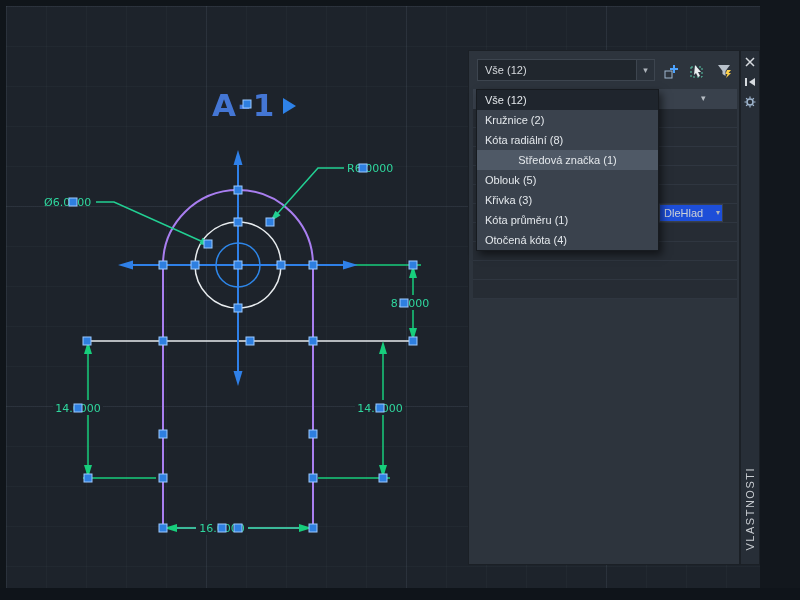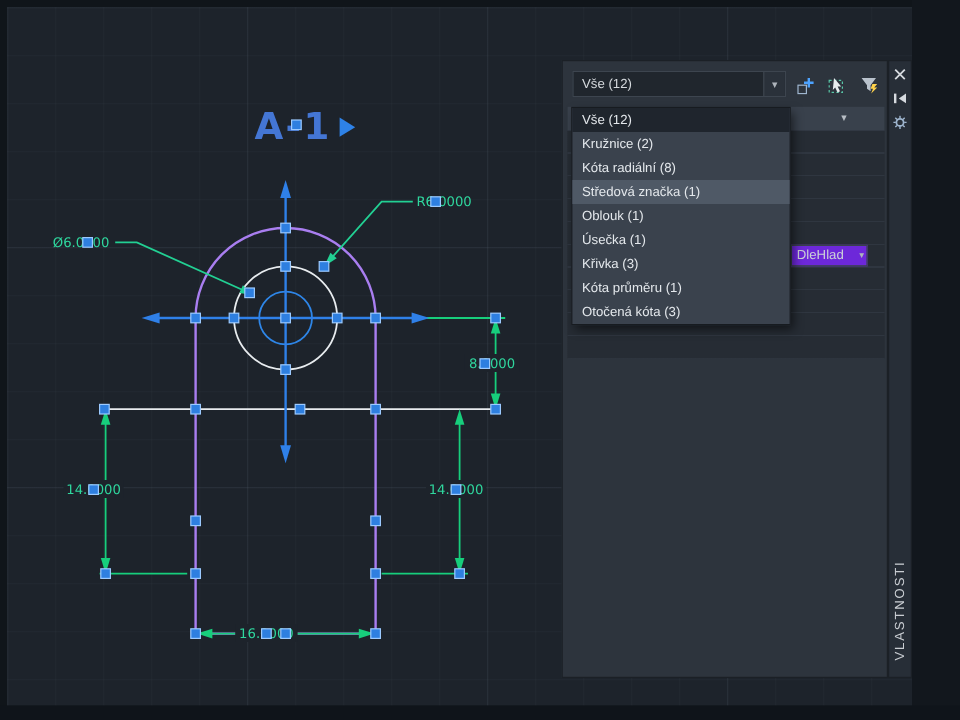--- a/index.html
+++ b/index.html
@@ -52,33 +52,33 @@
   .prop-category {
     position:absolute; left:4px; top:38px; width:264px; height:20px; background:#39414c;
   }
   .prop-category .cat-arrow { position:absolute; left:228px; top:4px; color:#b7bdc4; font-size:9px; }
   .prop-grid {
     position:absolute; left:4px; top:58px; width:264px; height:190px; background:#262c34;
     background-image:repeating-linear-gradient(#262c34 0 18px, #2f3640 18px 19px);
   }
   .value-cell {
     position:absolute; left:190px; top:153px; width:64px; height:18px; box-sizing:border-box;
-    background:#6d28d9; border:1px solid #39414c; color:#ccd1d7; font-size:11px;
+    background:#1d4ed8; border:1px solid #39414c; color:#ccd1d7; font-size:11px;
     line-height:16px; padding-left:4px;
   }
   .value-cell .cell-arrow { position:absolute; right:2px; top:0; font-size:8px; color:#aeb4bb; line-height:16px; }
 
   
   .dropdown {
     position:absolute; left:476px; top:89px; width:181px; z-index:6;
     background:#3a424d; border:1px solid #171b20; box-shadow:3px 4px 8px rgba(0,0,0,0.55);
   }
   .dd-item { height:20px; line-height:20px; padding:0 8px; font-size:11px; color:#e4e8ec; cursor:default; white-space:nowrap; }
   .dd-item.selected { background:#1f252d; }
-  .dd-item.hover { background:#4f5966; }
+  .dd-item.hover { background:#4f5966;text-align:center; }
 
   
   .strip {
     position:absolute; left:740px; top:50px; width:20px; height:515px;
     background:#272e37; border:1px solid #1b2026; box-sizing:border-box; z-index:4;
   }
   .strip-btn { width:18px; height:18px; display:flex; align-items:center; justify-content:center; margin:2px 0; }
   .strip-title {
     position:absolute; bottom:14px; left:3px;
     writing-mode:vertical-rl; transform:rotate(180deg);
@@ -237,25 +237,24 @@
       <span>DleHlad</span>
       <span class="cell-arrow">▾</span>
     </div>
   </div>
 
   <div class="dropdown">
       <div class="dd-item selected">Vše (12)</div>
       <div class="dd-item">Kružnice (2)</div>
       <div class="dd-item">Kóta radiální (8)</div>
       <div class="dd-item hover">Středová značka (1)</div>
-      <div class="dd-item">Oblouk (1)</div>
-      <div class="dd-item">Úsečka (1)</div>
+      <div class="dd-item">Oblouk (5)</div>
       <div class="dd-item">Křivka (3)</div>
       <div class="dd-item">Kóta průměru (1)</div>
-      <div class="dd-item">Otočená kóta (3)</div>
+      <div class="dd-item">Otočená kóta (4)</div>
     </div>
 
   <div class="strip">
     <div class="strip-btn">
       <svg width="10" height="10">
         <path d="M1,1 L9,9 M9,1 L1,9" stroke="#d6dadf" stroke-width="1.5"></path>
       </svg>
     </div>
     <div class="strip-btn">
       <svg width="12" height="10">

